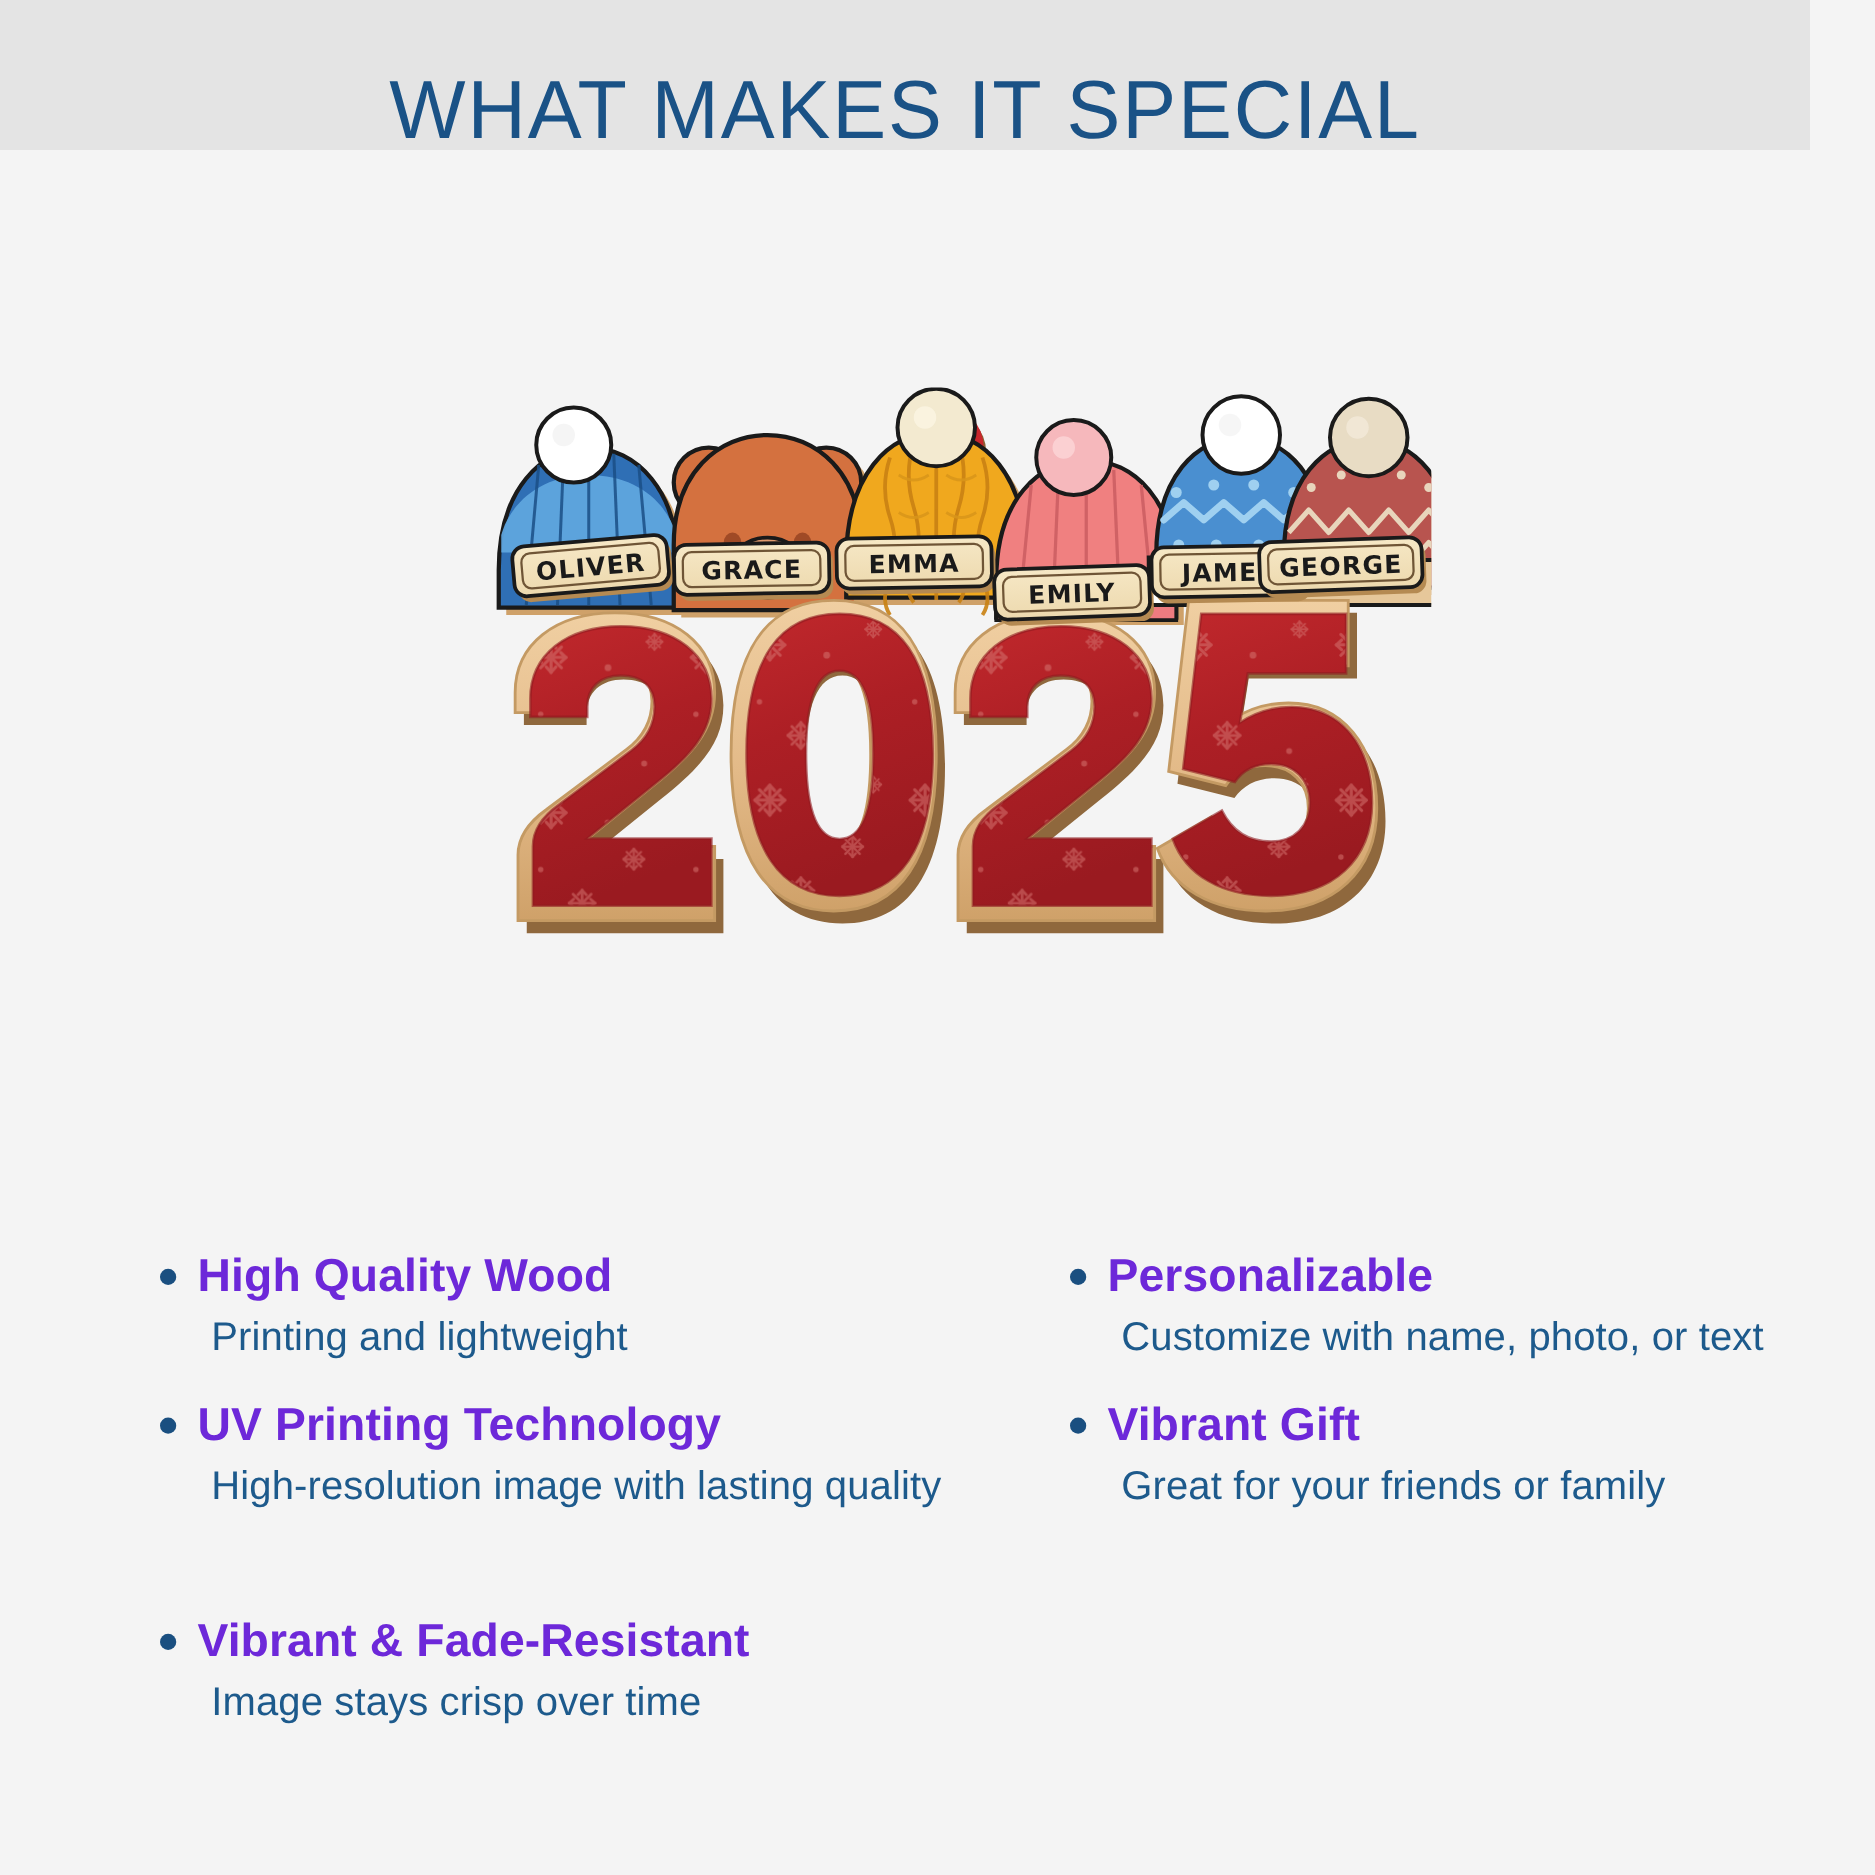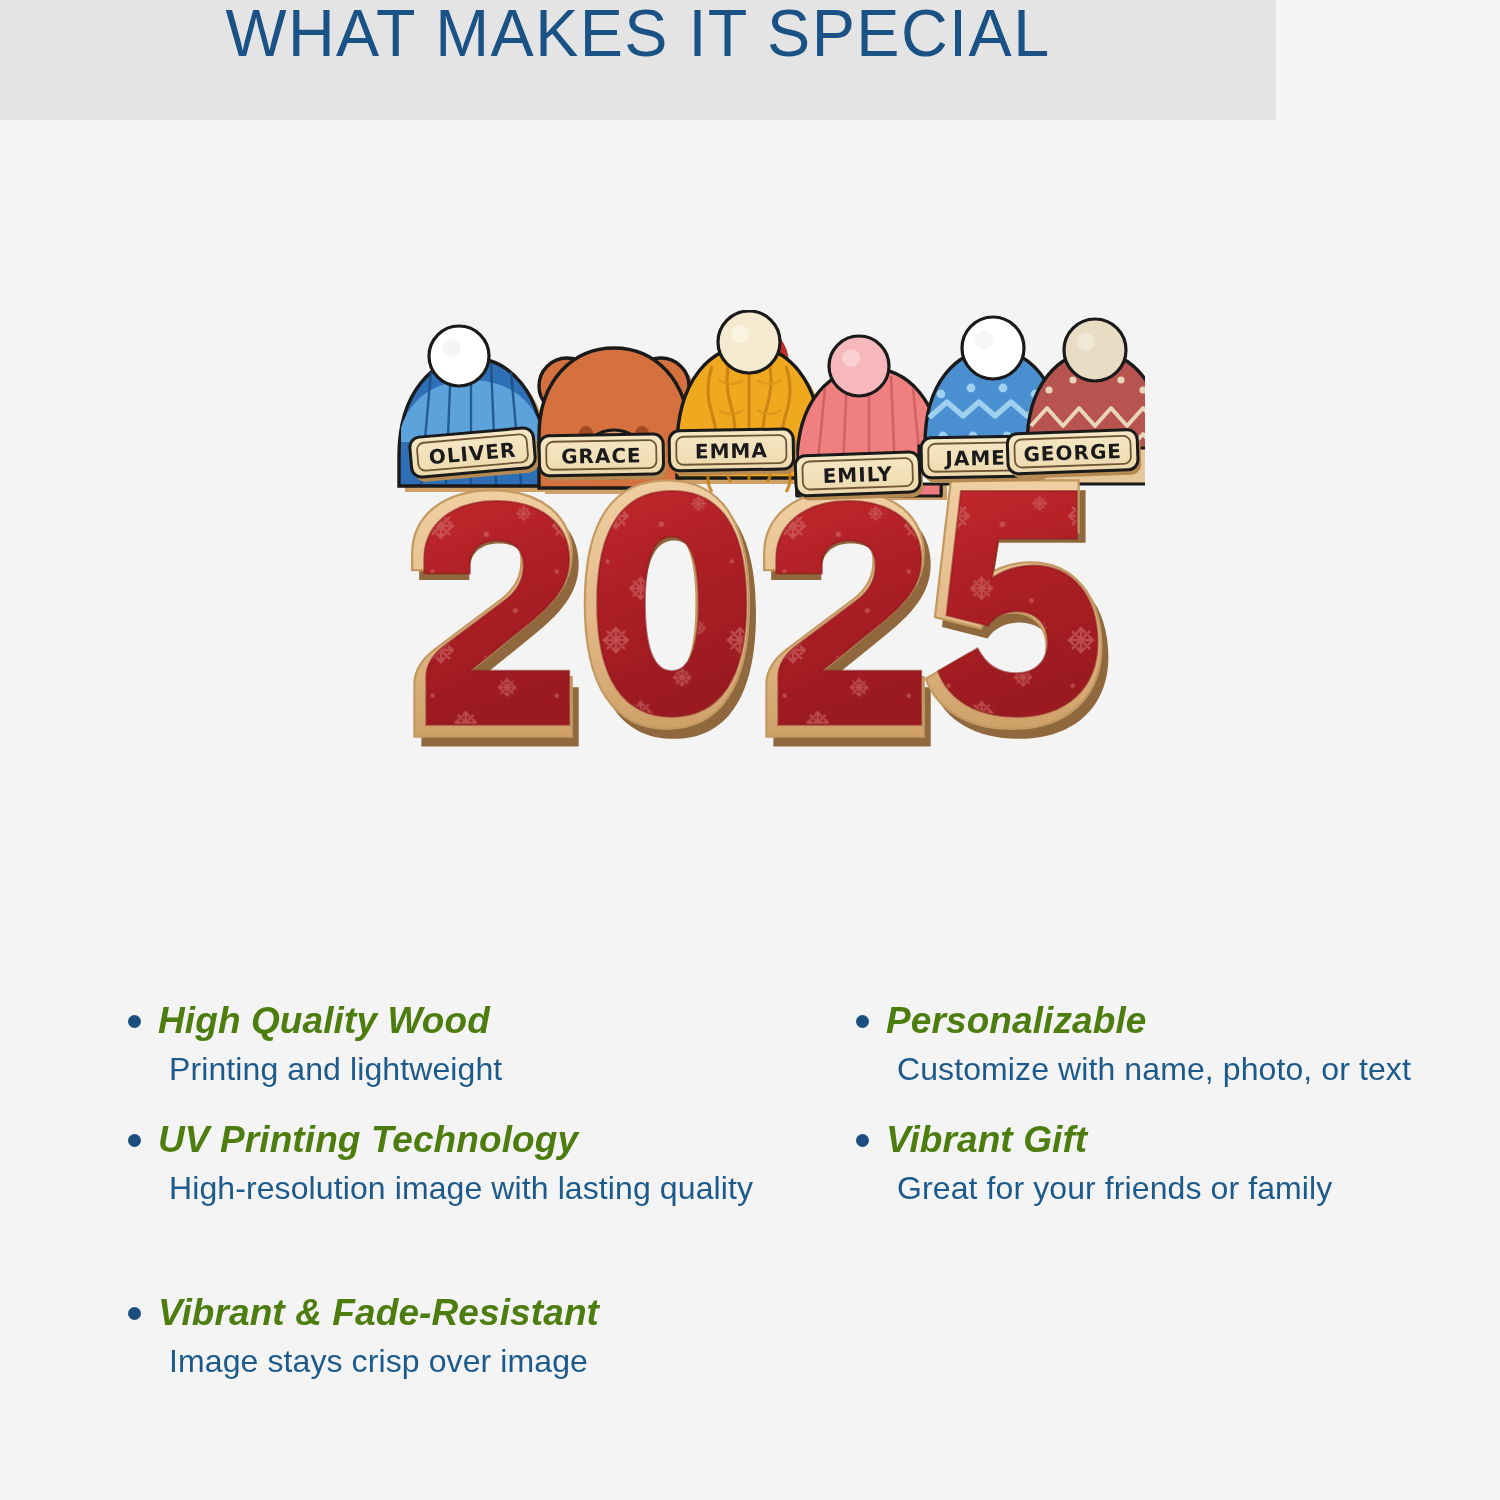--- a/index.html
+++ b/index.html
@@ -12,25 +12,25 @@
     background: #f4f4f4;
     font-family: "Liberation Sans", sans-serif;
     overflow: hidden;
     position: relative;
   }
 
   
   #header-band {
     position: absolute;
     left: 0; top: 0;
-    width: 1276px;
+    width: 1448px;
     height: 120px;
     background: #e4e4e4;
     display: flex;
-    align-items: flex-start;
+    align-items: flex-end;
     justify-content: center;
   }
   #page-title {
     font-family: "Liberation Sans", sans-serif;
     font-size: 66px;
     font-weight: 500;
     letter-spacing: 1.5px;
     color: #1a5286;
     white-space: nowrap;
     line-height: 1;
@@ -77,25 +77,24 @@
     width: 13px;
     height: 13px;
     border-radius: 50%;
     background: #1a4f80;
     position: relative;
     top: -5px;
   }
   .feature-title {
     font-size: 37px;
     font-weight: bold;
-    color: #4d7c0f;
+    color: #6d28d9;
     line-height: 1.12;
     white-space: nowrap;
     letter-spacing: 0.1px;
-    font-style: italic;
   }
   .feature-desc {
     margin: 9px 0 0 41px;
     font-size: 32px;
     font-weight: 400;
     color: #1d5a8c;
     line-height: 1.2;
     white-space: nowrap;
     letter-spacing: 0.1px;
   }
@@ -392,21 +391,21 @@
         <span class="feature-title">UV Printing Technology</span>
       </div>
       <div class="feature-desc">High-resolution image with lasting quality</div>
     </div>
 
     <div class="feature-item sp-3">
       <div class="feature-head">
         <span class="feature-bullet"></span>
         <span class="feature-title">Vibrant &amp; Fade-Resistant</span>
       </div>
-      <div class="feature-desc">Image stays crisp over image</div>
+      <div class="feature-desc">Image stays crisp over time</div>
     </div>
 
   </div>
 
   <div class="feature-col" id="feature-col-right">
 
     <div class="feature-item sp-1">
       <div class="feature-head">
         <span class="feature-bullet"></span>
         <span class="feature-title">Personalizable</span>

